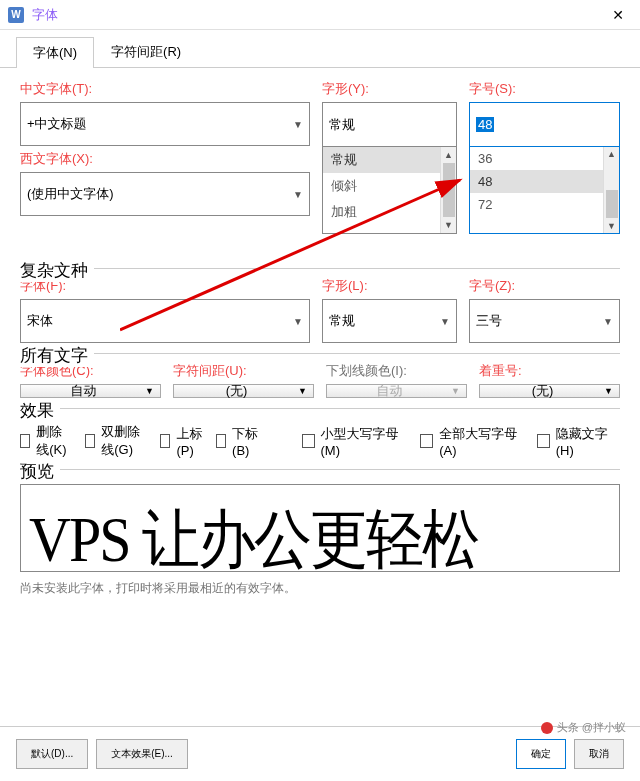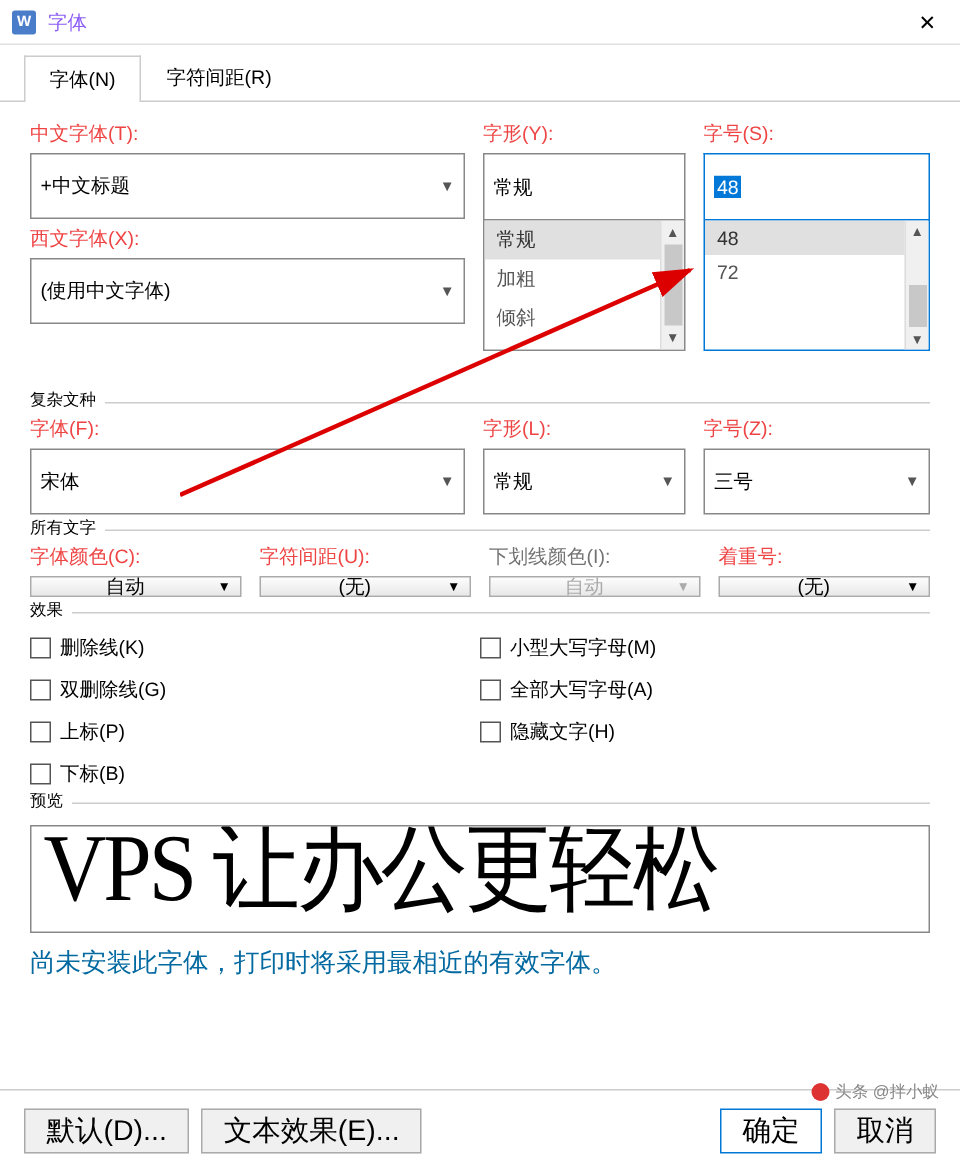--- a/index.html
+++ b/index.html
@@ -18,33 +18,33 @@
 .select-box { height: 44px; border: 1px solid #888; display: flex; align-items: center; padding: 0 6px; position: relative; background: #fff; }
 .select-box.blue { border-color: #0078d7; }
 .sel-text { flex: 1; font-size: 13px; overflow: hidden; white-space: nowrap; }
 .sel-highlight { background: #0078d7; color: #fff; padding: 0 2px; }
 .chev { font-size: 10px; color: #555; }
 .listbox { border: 1px solid #888; height: 88px; overflow-y: auto; position: relative; }
 .listbox.blue { border-color: #0078d7; }
 .list-item { padding: 4px 8px; font-size: 13px; color: #555; }
 .list-item.sel { background: #e0e0e0; color: #333; }
 .fieldset { border-top: 1px solid #ccc; margin-top: 10px; padding-top: 8px; position: relative; }
-.fieldset-label { position: absolute; top: -10px; left: 0; background: #fff; padding-right: 6px; font-size: 11px; }
+.fieldset-label { position: absolute; top: -10px; left: 0; background: #fff; padding-right: 6px; font-size: 17px; }
 .drop-btn { height: 14px; border: 1px solid #aaa; background: linear-gradient(#fdfdfd,#e8e8e8); display: flex; align-items: center; justify-content: center; position: relative; cursor: pointer; padding: 0 22px 0 8px; font-size: 13px; }
 .drop-btn.disabled { color: #aaa; }
 .drop-btn .arrow { position: absolute; right: 6px; font-size: 9px; }
 .checkbox-row { display: flex; gap: 40px; }
-.checkbox-col { display: flex; flex-direction: column; gap: 10px; }
+.checkbox-col { display: flex; flex-direction: row; gap: 10px; }
 .cb { display: flex; align-items: center; gap: 6px; font-size: 13px; }
 .cb-box { width: 14px; height: 14px; border: 1px solid #555; }
-.preview-box { border: 1px solid #888; height: 72px; display: flex; align-items: flex-end; justify-content: flex-start; overflow: hidden; padding: 3px 8px; margin-top: 6px; }
+.preview-box { border: 1px solid #888; height: 88px; display: flex; align-items: flex-start; justify-content: flex-start; overflow: hidden; padding: 16px 8px; margin-top: 6px; }
 .preview-text { font-size: 58px; font-family: serif; letter-spacing: -2px; white-space: nowrap; transform: scaleY(1.1); }
-.hint { font-size: 17px; color: #0369a1; margin-top: 8px; }
+.hint { font-size: 12px; color: #737373; margin-top: 8px; }
 .footer { position: absolute; bottom: 0; left: 0; right: 0; display: flex; padding: 12px 16px; border-top: 1px solid #ccc; gap: 8px; align-items: center; }
-.btn { height: 30px; padding: 0 14px; border: 1px solid #aaa; background: #f0f0f0; font-size: 19px; cursor: pointer; display: flex; align-items: center; }
+.btn { height: 30px; padding: 0 14px; border: 1px solid #aaa; background: #f0f0f0; font-size: 10px; cursor: pointer; display: flex; align-items: center; }
 .btn.primary { border-color: #0078d7; background: #fff; }
 .spacer { flex: 1; }
 .watermark { position: absolute; right: 14px; bottom: 46px; font-size: 11px; color: #888; display:flex; align-items:center; gap:4px;}
 .wm-icon { width:12px; height:12px; border-radius:50%; background:#d33; display:inline-block;}
 .scrollbar-fake { position: absolute; right: 0; top: 0; bottom: 0; width: 16px; background: #f0f0f0; border-left: 1px solid #ddd; display: flex; flex-direction: column; align-items: center; justify-content: space-between; }
 .sb-arrow { font-size: 9px; color: #555; height: 16px; display: flex; align-items: center; justify-content: center; width: 100%; }
 .sb-thumb { background: #c8c8c8; width: 12px; margin: 0 auto; }
 .arrow-annotation { position: absolute; pointer-events: none; z-index: 100; }
 .list-content { position: absolute; left: 0; right: 16px; top: 0; bottom: 0; }
 </style>
@@ -72,37 +72,38 @@
       </div>
     </div>
     <div class="col" style="flex:0 0 135px">
       <div class="label">字形(Y):</div>
       <div class="select-box" style="border-bottom:none">
         <span class="sel-text">常规</span>
       </div>
       <div class="listbox">
         <div class="list-content">
           <div class="list-item sel">常规</div>
+          <div class="list-item">倾斜</div>
           <div class="list-item">加粗</div>
-          <div class="list-item">倾斜</div>
         </div>
         <div class="scrollbar-fake">
           <div class="sb-arrow">▲</div>
           <div class="sb-thumb" style="flex:1"></div>
           <div class="sb-arrow">▼</div>
         </div>
       </div>
     </div>
     <div class="col" style="flex:1">
       <div class="label">字号(S):</div>
       <div class="select-box blue" style="border-bottom:none">
         <span class="sel-text"><span class="sel-highlight">48</span></span>
       </div>
       <div class="listbox blue">
         <div class="list-content">
+          <div class="list-item">36</div>
           <div class="list-item sel">48</div>
           <div class="list-item">72</div>
         </div>
         <div class="scrollbar-fake">
           <div class="sb-arrow">▲</div>
           <div class="sb-thumb" style="height:30px;margin-top:28px"></div>
           <div style="flex:1"></div>
           <div class="sb-arrow">▼</div>
         </div>
       </div>

